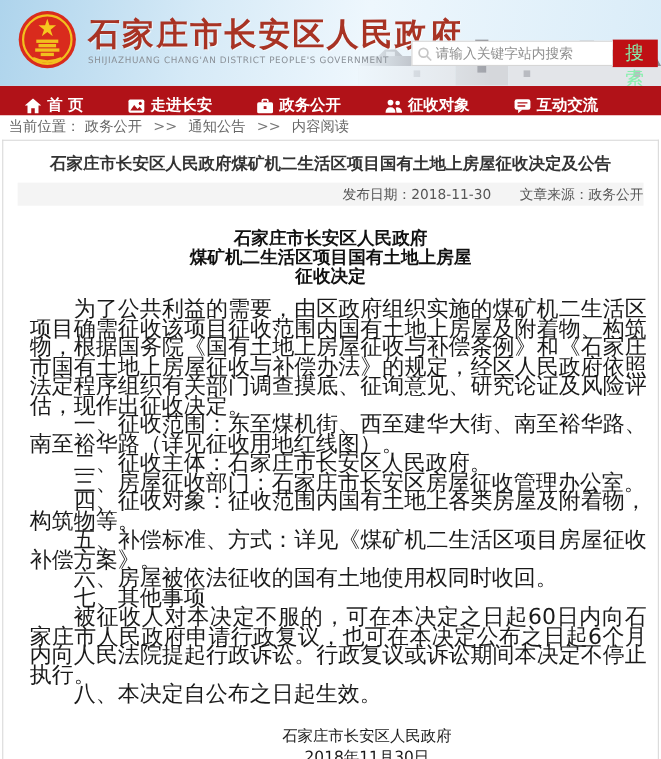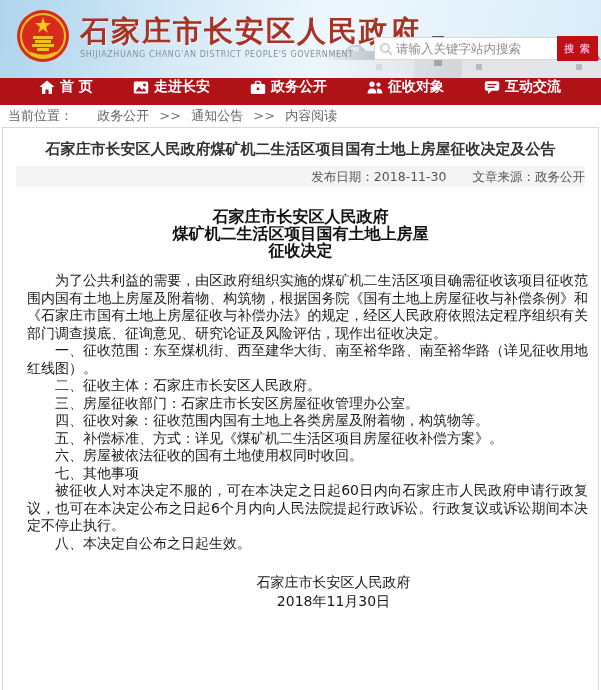--- a/index.html
+++ b/index.html
@@ -39,44 +39,44 @@
     border: 1px solid #d6d6d6; border-right: none;
   }
   .search-box .mag { position: absolute; left: 4px; top: 4px; width: 14px; height: 14px; opacity: 0.55; }
   .search-input {
     width: 100%; height: 100%; border: none; outline: none;
     padding: 0 4px 0 21px; font-size: 12.5px; color: #333; background: transparent;
     font-family: "DejaVu Sans", "Liberation Sans", sans-serif;
   }
   .search-input::placeholder { color: #8f8f8f; }
   .search-btn {
-    width: 41px; height: 25px; border: none; background: #bf1014; color: #f9a8d4;
-    font-size: 10px; font-weight: bold; cursor: pointer; letter-spacing: 1px;
+    width: 41px; height: 25px; border: none; background: #bf1014; color: #86efac;
+    font-size: 17px; font-weight: normal; cursor: pointer; letter-spacing: 1px;
     font-family: "DejaVu Sans", "Liberation Sans", sans-serif;
   }
 
   
   .nav {
-    height: 27px; background: #b11218; display: flex; align-items: flex-start;
-    padding-left: 39px;
+    height: 27px; background: #b11218; display: flex; align-items: flex-end;
+    padding-left: 22px;
   }
   .nav-item {
     display: flex; align-items: center; color: #fff; font-size: 14px; font-weight: bold;
     margin-right: 40px; cursor: pointer; white-space: nowrap;
   }
   .nav-item .nicon { width: 16px; height: 15px; margin-right: 5px; display: inline-flex; }
 
   
   .breadcrumb {
     height: 22px; line-height: 21px; font-size: 13px; color: #666;
     padding-left: 8px; background: #fff; white-space: nowrap;
   }
   .breadcrumb .crumb { color: #666; cursor: pointer; }
   .breadcrumb .sep { margin: 0 6px; color: #777; }
-  .breadcrumb .bc-label { margin-right: 20px; }
+  .breadcrumb .bc-label { margin-right: 0; }
 
   
   .content-box {
     margin: 0 2px; height: 563px;
     border: 1px solid #d9d9d9; border-bottom: none;
     background: #fff; overflow: hidden;
   }
   .article-title {
     margin: 0; padding: 11px 10px 0 10px; text-align: center;
     font-size: 15px; font-weight: bold; color: #333; line-height: 20px;
@@ -85,21 +85,21 @@
     margin: 7px 13px 0 13px; height: 21px; line-height: 21px;
     background: #f4f4f4; text-align: right; font-size: 12.5px; color: #555;
     white-space: nowrap;
   }
   .meta-bar .meta-gap { display: inline-block; width: 26px; }
   .doc-title {
     margin-top: 21px; text-align: center; font-size: 16px; font-weight: bold;
     color: #111; line-height: 17px;
   }
   .doc-body {
-    margin: 13px 10px 0 24px; font-size: 14px; color: #1a1a1a;
+    margin: 13px 10px 0 24px; font-size: 20px; color: #1a1a1a;
     line-height: 17.5px; text-align: justify;
   }
   .doc-body p { margin: 0; text-indent: 2em; }
   .signature { margin-top: 21px; text-align: center; transform: translateX(33px); }
   .signature div { font-size: 14px; color: #1a1a1a; line-height: 19px; }
 </style>
 </head>
 <body>
 
 <div class="page">

